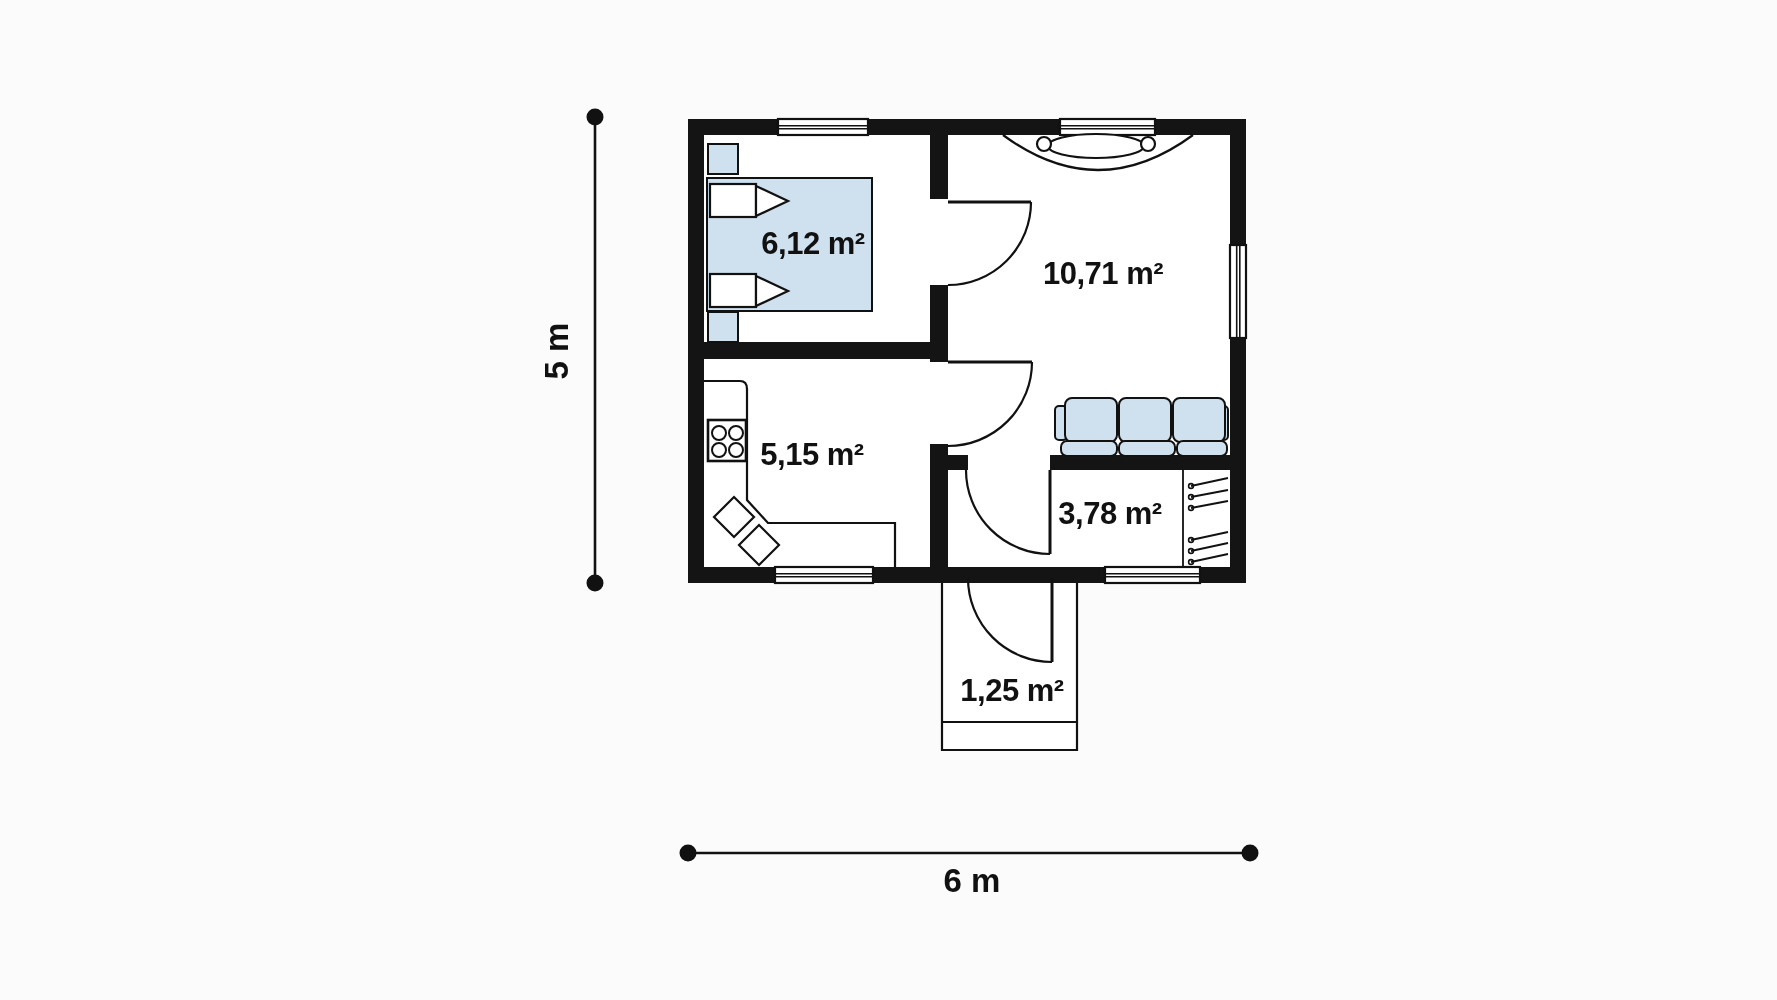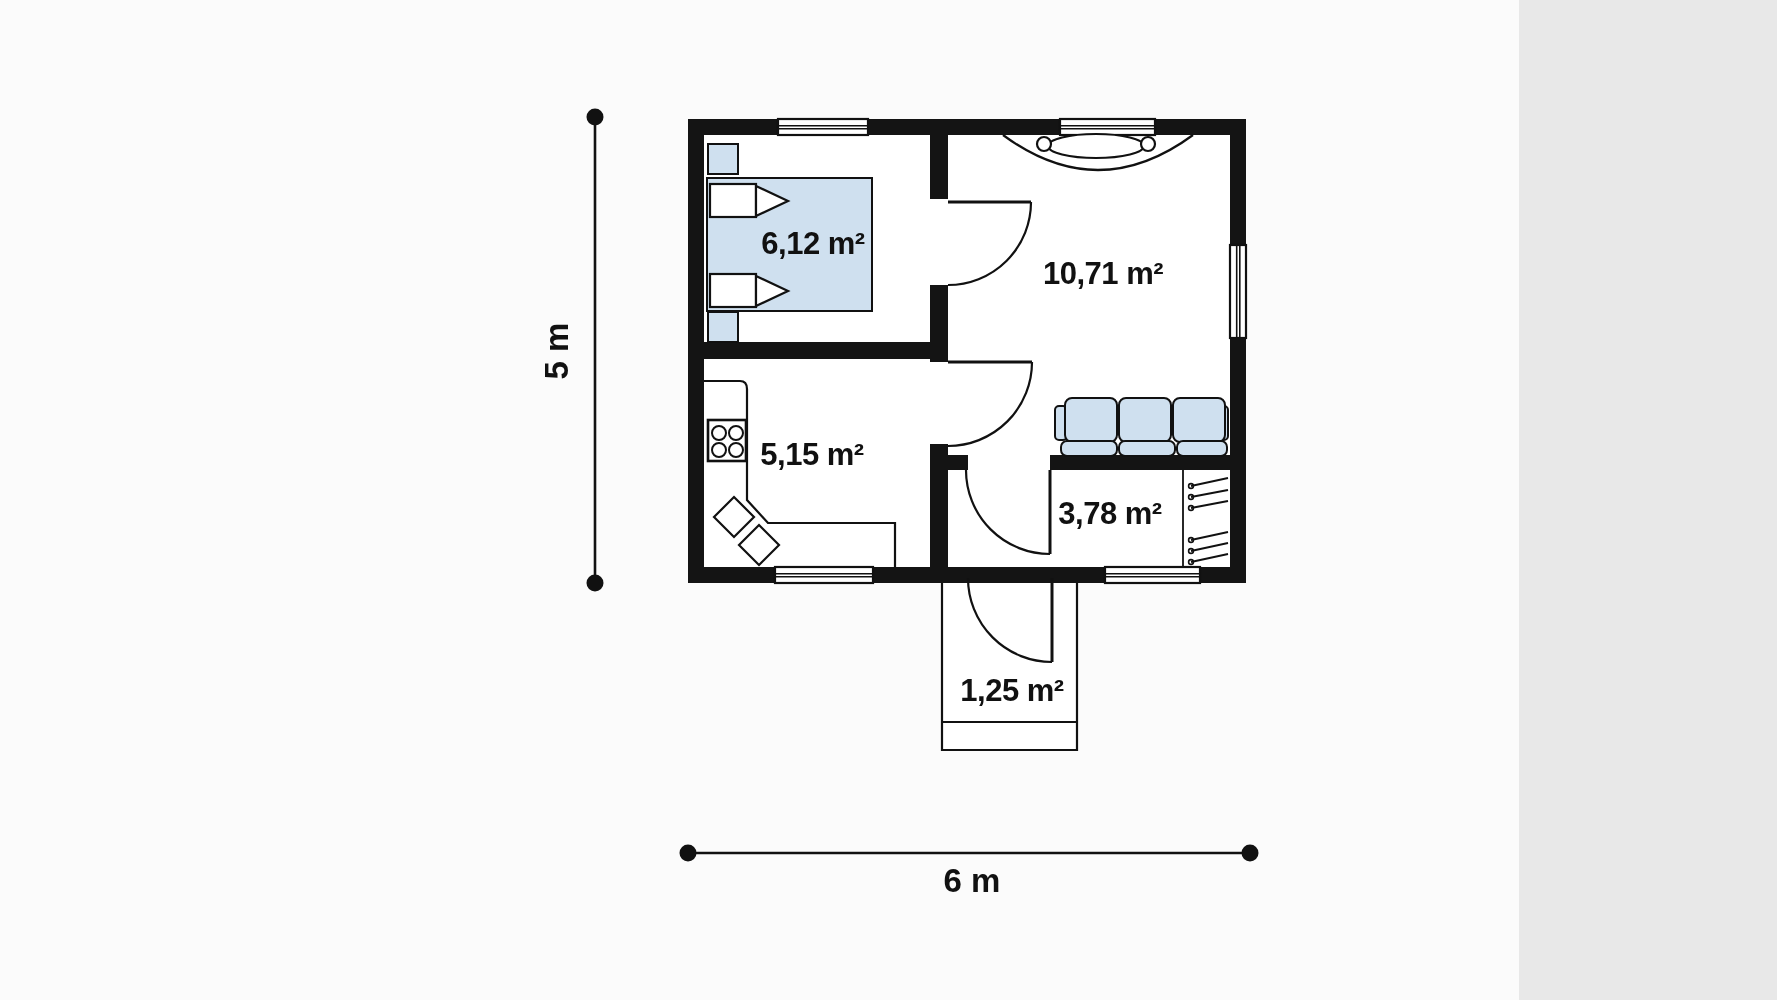--- a/index.html
+++ b/index.html
@@ -1,18 +1,18 @@
 <!DOCTYPE html>
 <html style="--background: #fbfbfb; --wall: #141414; --furniture: #cfe0ef; --ink: #111111;"><head>
 <meta charset="utf-8">
 <style>
   html,body{margin:0;padding:0;background:#e8e8e8;}
   .canvas{
     position:relative;
-    width:1519px;height:1000px;
+    width:1777px;height:1000px;
     background:var(--background,#fbfbfb);
     overflow:hidden;
     font-family:"Liberation Sans",sans-serif;
   }
   .canvas svg{position:absolute;left:0;top:0;}
   text.room-label{
     font-family:"Liberation Sans",sans-serif;
     font-weight:bold;
     font-size:31px;
     fill:var(--ink,#111);

